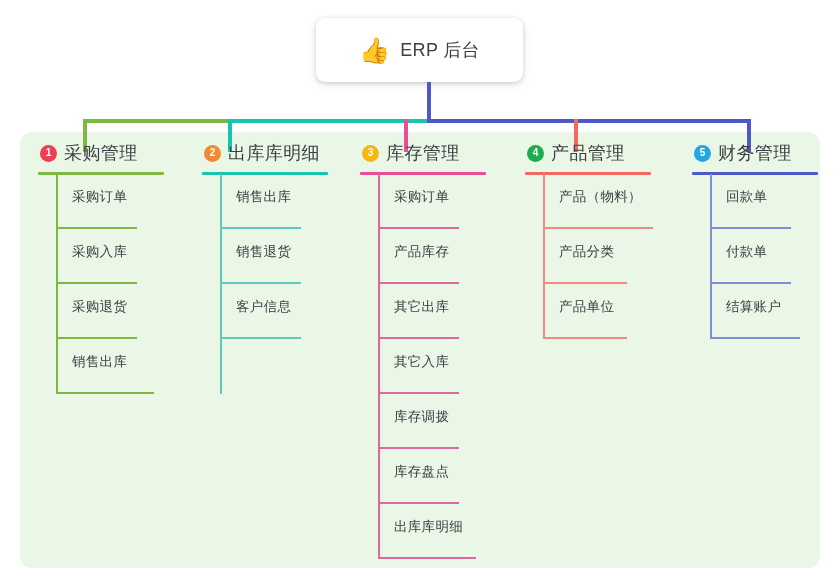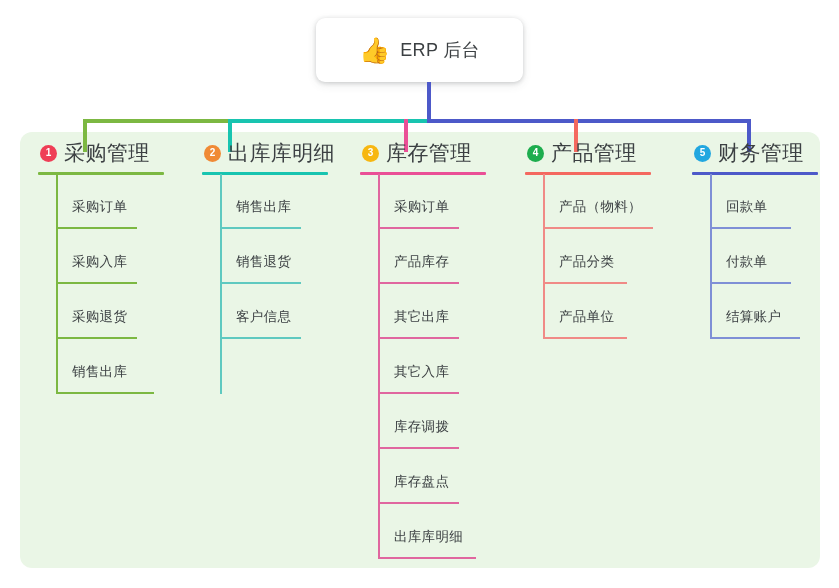--- a/index.html
+++ b/index.html
@@ -83,21 +83,21 @@
     box-sizing:border-box;
   }
   .badge{
     width:17px;height:17px;border-radius:50%;
     color:#ffffff;font-size:10px;font-weight:700;
     display:flex;align-items:center;justify-content:center;
     flex:0 0 auto;
     line-height:1;
   }
   .col-title{
-    font-size:21px; font-weight:400; color:#3c4043;
+    font-size:18px; font-weight:400; color:#3c4043;
     white-space:nowrap; letter-spacing:.4px;
   }
   .head-rule{
     position:absolute; left:0; bottom:-1px;
     height:3px; border-radius:1px;
   }
 
   
   .spine{
     position:absolute;
@@ -107,21 +107,21 @@
 
   
   .leaves{ position:absolute; left:0; top:42px; width:100%; }
   .leaf{
     position:relative;
     height:55px;
     box-sizing:border-box;
   }
   .leaf-label{
     position:absolute;
-    left:34px; bottom:13px;
+    left:34px; bottom:23px;
     font-size:13.5px; color:#3c4043;
     white-space:nowrap; letter-spacing:.3px;
   }
   .leaf-rule{
     position:absolute;
     left:18px; bottom:0;
     height:2px;
   }
 </style>
 </head>

